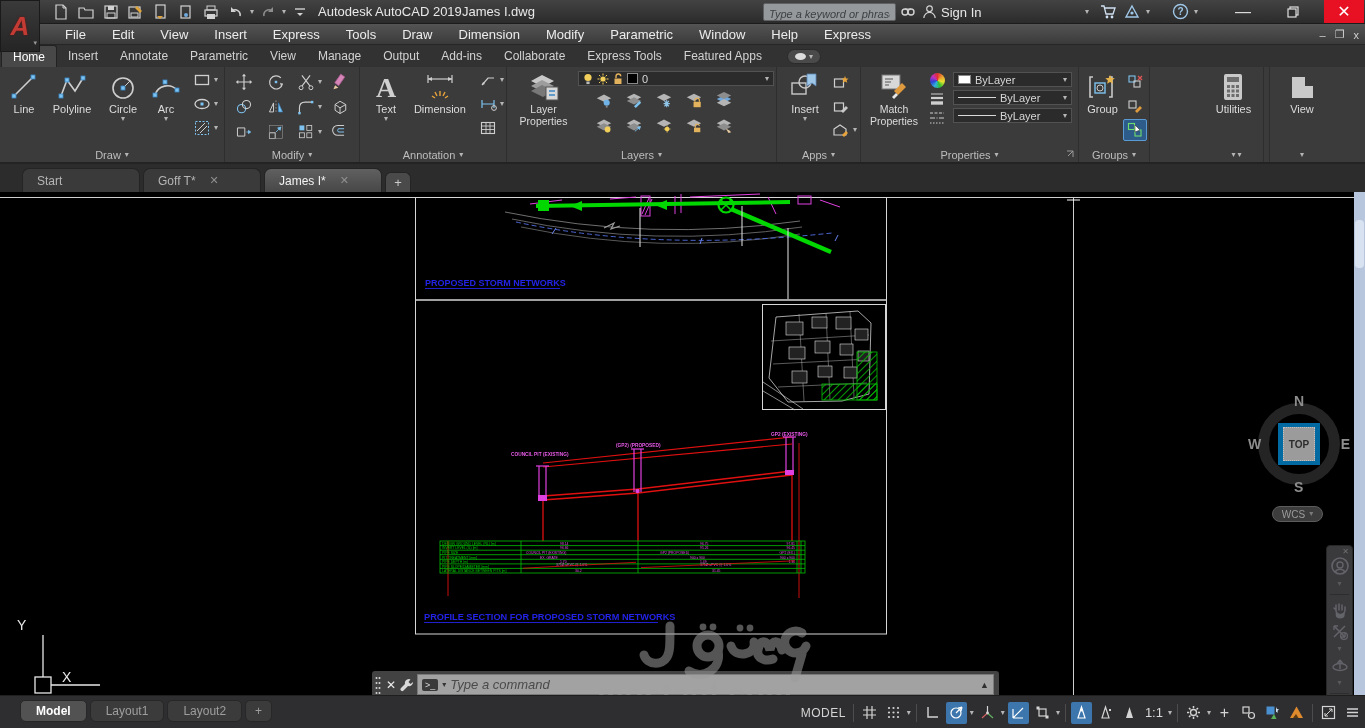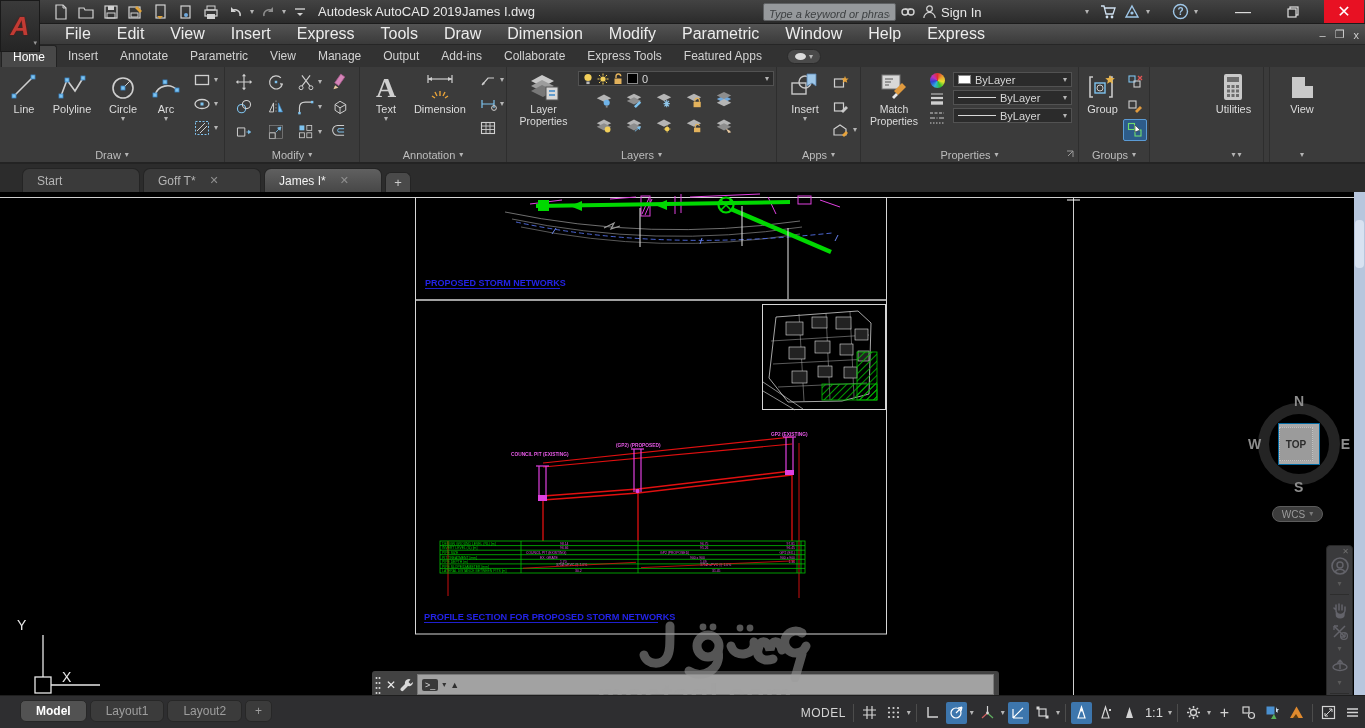--- a/index.html
+++ b/index.html
@@ -17,21 +17,21 @@
   .qat-btn svg{width:16px;height:16px}
   .ttext{font-size:13px;color:#e8e8e8}
   #search-box{position:absolute;left:763px;top:3px;width:133px;height:18px;background:#96999c;border:1px solid #5f6163;border-radius:2px}
   #search-box input{width:100%;height:100%;background:transparent;border:none;outline:none;font-family:"Liberation Sans",sans-serif;font-size:11px;font-style:italic;color:#35383a;padding:0 5px}
   #search-box input::placeholder{color:#3d4042;font-style:italic}
   .tb-ico{display:flex;align-items:center;justify-content:center}
   .winbtn{width:34px;height:23px;display:flex;align-items:center;justify-content:center;color:#e0e0e0}
   #close-btn{width:40px;background:#e81123;color:#fff}
   
   #menubar{position:absolute;top:24px;left:0;width:1365px;height:21px;background:linear-gradient(#545454,#3a3a3a);border-bottom:1px solid #262626;z-index:29;display:flex;align-items:center;padding-left:52px}
-  .menu-item{font-size:16px;color:#ececec;padding:0 13px;height:21px;display:flex;align-items:center}
+  .menu-item{font-size:13px;color:#ececec;padding:0 13px;height:21px;display:flex;align-items:center}
   #menubar .mini{position:absolute;right:6px;top:0;height:21px;display:flex;gap:9px;align-items:center;color:#cfcfcf;font-size:11px}
   
   #ribtabs{position:absolute;top:45px;left:0;width:1365px;height:22px;background:#323232;display:flex;align-items:flex-end;padding-left:1px;z-index:28}
   .rtab{font-size:12px;color:#d2d2d2;padding:3px 11px;height:22px;display:flex;align-items:center}
   .rtab.active{background:#484848;color:#fff;border-radius:3px 3px 0 0;border:1px solid #222;border-bottom:none}
   #rib-opt{margin-left:14px;margin-bottom:3px;width:34px;height:15px;background:#4a4a4a;border:1px solid #2a2a2a;border-radius:8px;display:flex;align-items:center;justify-content:center;gap:3px}
   #rib-opt .oval{width:11px;height:7px;background:#ddd;border-radius:50%}
   
   #ribbon{position:absolute;top:67px;left:0;width:1365px;height:97px;background:#3b3b3b;border-bottom:2px solid #232323;z-index:27}
   .panel{position:absolute;top:0;height:95px;border-right:1px solid #2e2e2e}
@@ -53,21 +53,21 @@
   .ftab.active{background:linear-gradient(#606060,#474747);color:#f2f2f2}
   .ftab .x{color:#8f8f8f;font-size:11px}
   .ftab-add{width:26px;height:20px;background:#4a4a4a;border-radius:6px 6px 0 0;display:flex;align-items:center;justify-content:center;color:#ccc;font-size:13px;border:1px solid #242424;border-bottom:none}
   
   #canvas{position:absolute;top:192px;left:0;width:1365px;height:503px;background:#000;overflow:hidden}
   #cadsvg{position:absolute;left:0;top:0}
   
   #viewcube{position:absolute;left:1251px;top:204px;width:96px;height:96px}
   #vc-ring{position:absolute;left:7px;top:7px;width:82px;height:82px;border:11px solid #242424;border-radius:50%}
   .vc-l{position:absolute;color:#8d8d8d;font-weight:bold;font-size:14px}
-  #vc-face{position:absolute;left:27px;top:27px;width:42px;height:42px;background:#a9a9a9;border:1px solid #0369a1;display:flex;align-items:center;justify-content:flex-start}
+  #vc-face{position:absolute;left:27px;top:27px;width:42px;height:42px;background:#a9a9a9;border:5px solid #0369a1;display:flex;align-items:center;justify-content:flex-end}
   #vc-face .in{width:34px;height:34px;background:#9b9b9b;border:1px dotted #c2c2c2;display:flex;align-items:center;justify-content:center;font-size:10px;font-weight:bold;color:#2c2c2c}
   #wcs{position:absolute;left:1272px;top:314px;width:51px;height:16px;background:#3c3c3c;border:1px solid #5c5c5c;border-radius:8px;display:flex;align-items:center;justify-content:center;gap:4px;font-size:10px;color:#9c9c9c}
   
   #navbar{position:absolute;left:1326px;top:353px;width:27px;height:208px;background:#3a3a3c;border:1px solid #272727;border-radius:4px;display:flex;flex-direction:column;align-items:center;padding-top:10px;gap:4px}
   #navbar svg{display:block}
   #navbar .div{width:19px;height:1px;background:#2d2d2d;margin:2px 0}
   #nav-close{position:absolute;right:3px;top:1px;font-size:8px;color:#6f6f6f}
   
   #bluestrip{position:absolute;left:1354px;top:0px;width:11px;height:510px;background:#b7c6dd}
   #bluestrip .thumb{position:absolute;left:1px;top:28px;width:9px;height:48px;background:#d8e2f1;border-radius:4px}
@@ -1054,20 +1054,21 @@
           <circle cx="5.5" cy="18" r="1"></circle>
         </g>
       </svg>
     <span class="cmd-tool">✕</span>
     <svg width="14" height="14" viewBox="0 0 14 14">
         <path d="M9,1 a4,4 0 0 0 -4,5 L1,10 a1.6,1.6 0 0 0 2.5,2.5 L8,8 a4,4 0 0 0 5,-4 l-2.5,2 -2,-2 2,-2.5 z" fill="#d8d8d8"></path>
       </svg>
     <div id="cmd-input-wrap">
       <span style="background:#3a3a3a;color:#ddd;font-size:9px;padding:1px 3px;border-radius:2px">&gt;_</span>
       <span class="caret" style="color:#333">▾</span>
+      <input placeholder="Type a command" style="">
       <span style="color:#2f2f2f;font-size:9px">▲</span>
     </div>
   </div>
 
   <div id="watermark">
     <svg width="250" height="62" viewBox="0 0 250 62" style="opacity:.55" aria-label="مستقل">
       <g stroke="#9c9c9c" stroke-width="9" fill="none" stroke-linecap="round">
         <path d="M236,26 a11,11 0 1 1 -4,-13 M232,34 L225,58"></path>
         <path d="M212,30 c-3,-11 -10,-11 -12,0 c-3,-11 -10,-11 -12,0 c-2,8 7,12 15,9"></path>
         <path d="M184,22 c3,13 -19,17 -23,4"></path>

